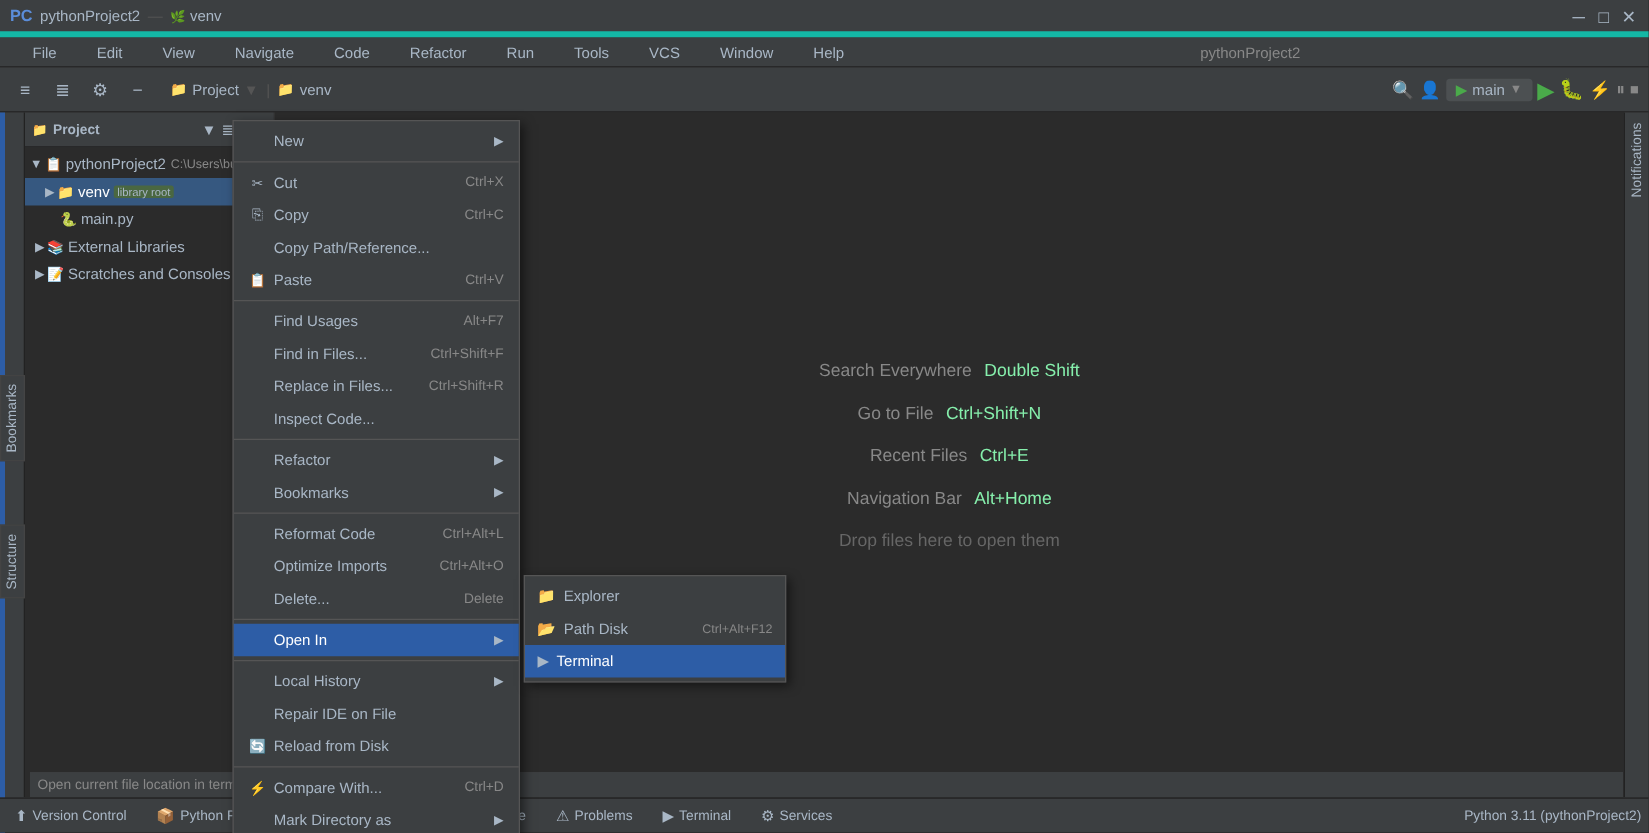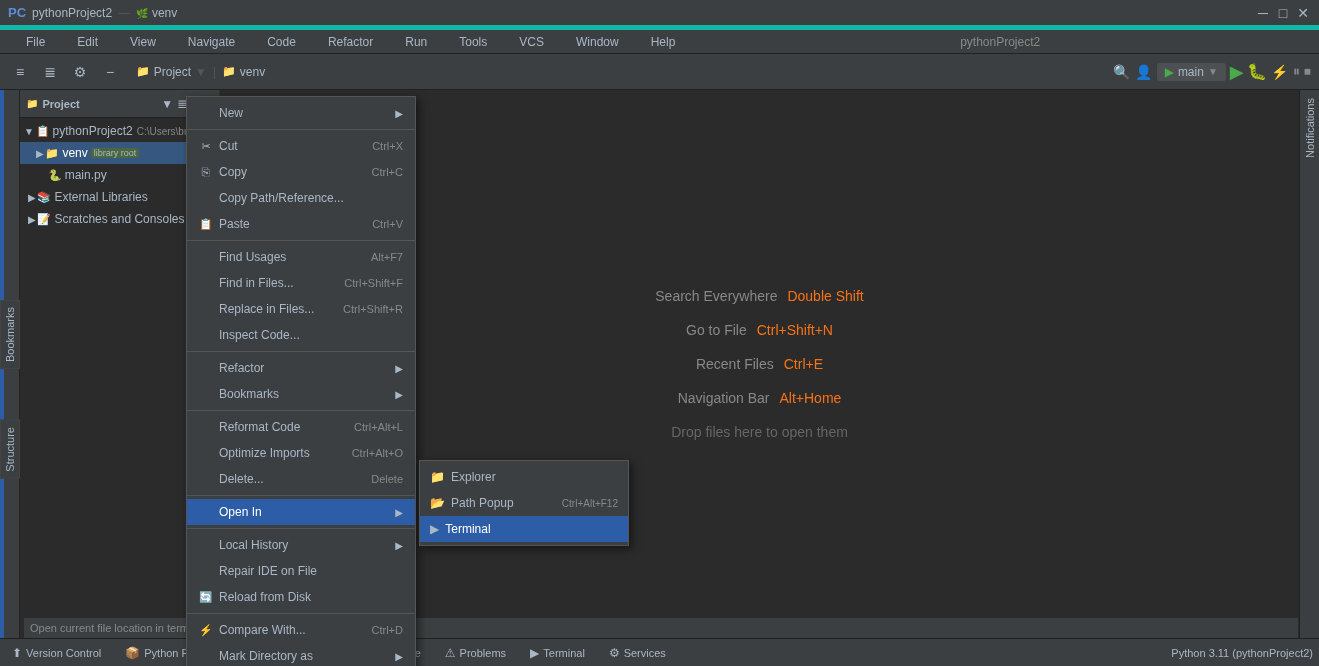--- a/index.html
+++ b/index.html
@@ -157,21 +157,21 @@
       position: relative;
     }
     .hint-row {
       display: flex;
       align-items: center;
       gap: 10px;
       font-size: 14px;
       color: #888;
     }
     .hint-key {
-      color: #f97316;
+      color: #86efac;
       font-size: 14px;
       text-align: center;
     }
     .drop-hint { color: #666; font-size: 14px; }
 
     
     #right-sidebar {
       width: 20px;
       background: #3c3f41;
       border-left: 1px solid #222;
@@ -617,21 +617,21 @@
   <div class="submenu-item">
     <div class="submenu-left">
       <span>📁</span>
       <span>Explorer</span>
     </div>
   </div>
 
   <div class="submenu-item">
     <div class="submenu-left">
       <span>📂</span>
-      <span>Path Popup</span>
+      <span>Path Disk</span>
     </div>
     <span class="sub-shortcut">Ctrl+Alt+F12</span>
   </div>
 
   <div class="submenu-item highlighted">
     <div class="submenu-left">
       <span style="color:#a9b7c6;">▶</span>
       <span>Terminal</span>
     </div>
   </div>

